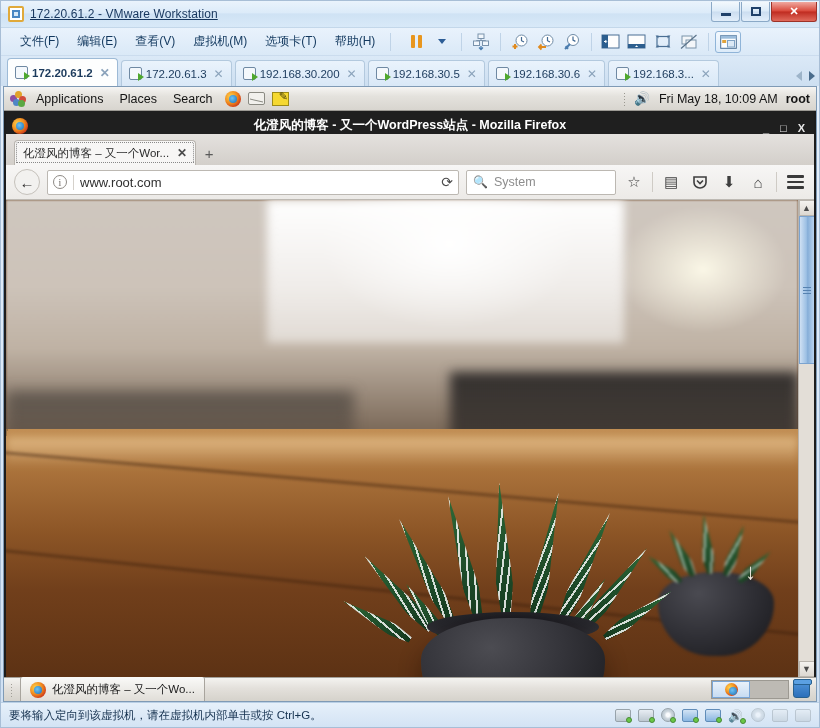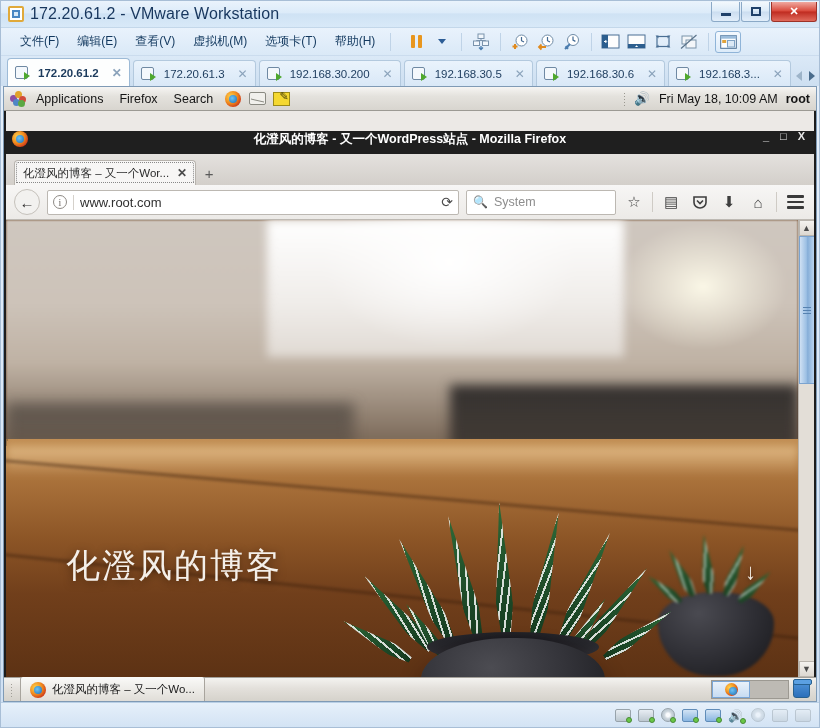--- a/index.html
+++ b/index.html
@@ -27,22 +27,23 @@
   .vm-appicon {
     width: 16px; height: 16px; margin-left: 7px; margin-right: 6px;
     border: 2px solid #e0a93a; border-radius: 2px;
     background: #fff; position: relative;
   }
   .vm-appicon::after {
     content: ""; position: absolute; inset: 2px;
     border: 2px solid #4a87c4; background: #d8e9f8;
   }
   .vm-title {
-    font-size: 16px; color: #17365d; font-weight: 400;
+    font-size: 12px; color: #17365d; font-weight: 400;
     letter-spacing: .1px;
+    text-decoration: underline;
   }
   .ghost-text {
     position: absolute; left: 395px; top: 6px;
     color: rgba(110,130,150,.33); font-size: 12px; letter-spacing: 1px;
   }
   .win-buttons { position: absolute; right: 2px; top: 1px; display: flex; }
   .win-btn {
     width: 29px; height: 20px; margin-left: 1px;
     border: 1px solid #8ba9c7; border-top: none;
     border-radius: 0 0 3px 3px;
@@ -82,21 +83,21 @@
   .pause-ico i { width: 4px; height: 13px; background: #e8961e; display: block; border-radius: 1px; }
   .caret-down { width: 0; height: 0; border-left: 4px solid transparent; border-right: 4px solid transparent; border-top: 5px solid #2c5d96; }
 
   
   .vm-tabstrip {
     height: 30px; display: flex; align-items: flex-end;
     background: linear-gradient(to bottom, #dbe9f7, #cddff1);
     padding-left: 6px; position: relative; overflow: hidden;
   }
   .vm-tab {
-    height: 26px; display: flex; align-items: center; gap: 10px;
+    height: 26px; display: flex; align-items: center; gap: 4px;
     padding: 0 7px 0 7px; margin-right: 3px;
     border: 1px solid #b3c9de; border-bottom: none;
     border-radius: 4px 4px 0 0;
     background: linear-gradient(to bottom, #eaf3fc, #d9e8f7);
     color: #1b3a5c; font-size: 11.5px; white-space: nowrap;
   }
   .vm-tab.active {
     background: #fdfefe; font-weight: bold; height: 28px;
     border-color: #9dbad6;
   }
@@ -151,22 +152,22 @@
   .gp-tray { display: flex; align-items: center; gap: 8px; }
   .gp-grip { width: 4px; height: 14px; background-image: radial-gradient(#9a9890 1px, transparent 1px); background-size: 3px 3px; }
   .speaker-ico { font-size: 13px; color: #444; }
   .gp-clock { font-size: 12.5px; color: #141414; white-space: nowrap; }
   .gp-user { font-weight: bold; font-size: 12.5px; color: #141414; }
 
   
   .ff-window { flex: 1; display: flex; flex-direction: column; background: #ece9e6; overflow: hidden; border-left: 2px solid #1c1c1c; border-right: 2px solid #1c1c1c;}
   .ff-titlebar {
     height: 23px; background: #1f1f1f; color: #fff;
-    display: flex; align-items: flex-start; position: relative;
-    font-size: 12px; font-weight: bold; padding: 0 6px; margin-top: 20px;
+    display: flex; align-items: flex-end; position: relative;
+    font-size: 12px; font-weight: bold; padding: 0 6px;
   }
   .ff-titlebar .tb-left { display: flex; align-items: center; }
   .ff-title-center {
     position: absolute; left: 0; right: 0; text-align: center;
     font-size: 12.5px; font-weight: bold; pointer-events: none;
   }
   .ff-wbtns { margin-left: auto; display: flex; gap: 11px; align-items: center; z-index: 2; padding-right: 3px; }
   .ff-wbtn { color: #e8e8e8; font-size: 11px; line-height: 1; }
   .ff-tabbar {
     height: 31px; display: flex; align-items: flex-end;
@@ -513,21 +514,21 @@
 
     <div class="gnome-panel">
       <span class="gp-apps-icon">
         <span style="left:0;top:4px;background:#8d4fa3"></span>
         <span style="left:5px;top:0;background:#e2a32a"></span>
         <span style="left:9px;top:5px;background:#d14b3c"></span>
         <span style="left:3px;top:8px;background:#4f86c6"></span>
         <span style="left:8px;top:9px;background:#5aa843"></span>
       </span>
       <span class="gp-menu">Applications</span>
-      <span class="gp-menu">Firefox</span>
+      <span class="gp-menu">Places</span>
       <span class="gp-menu">Search</span>
       <span class="gp-launcher">
           <span class="ff-logo"></span>
         </span>
       <span class="gp-launcher">
           <span class="mail-ico"></span>
         </span>
       <span class="gp-launcher">
           <span class="note-ico"></span>
         </span>
@@ -658,21 +659,20 @@
                 </span>
               <span class="leaf" style="left:556px;top:368px;width:12px;height:70px;transform:rotate(32deg)">
                   <i></i>
                 </span>
             </div>
             <div class="pot-rim"></div>
             <div class="pot"></div>
           </div>
 
           <div class="hero-text">
-            <div class="hero-title">化澄风的博客</div>
           </div>
           <div class="scroll-hint">↓</div>
         </div>
 
         <div class="ff-scrollbar">
           <div class="sb-btn">▲</div>
           <div class="sb-track">
             <div class="sb-thumb">
                 <i></i>
               </div>
@@ -694,20 +694,21 @@
               <span class="ff-logo" style="width:13px;height:13px"></span>
             </span>
           <span class="ws"></span>
         </span>
         <span class="trash-ico"></span>
       </span>
     </div>
   </div>
 
   <div class="vm-statusbar">
+    <span class="vm-status-msg">要将输入定向到该虚拟机，请在虚拟机内部单击或按 Ctrl+G。</span>
     <span class="vm-devices">
       <span class="dev hdd">
           <span class="led"></span>
         </span>
       <span class="dev hdd">
           <span class="led"></span>
         </span>
       <span class="dev cd">
           <span class="led"></span>
         </span>

